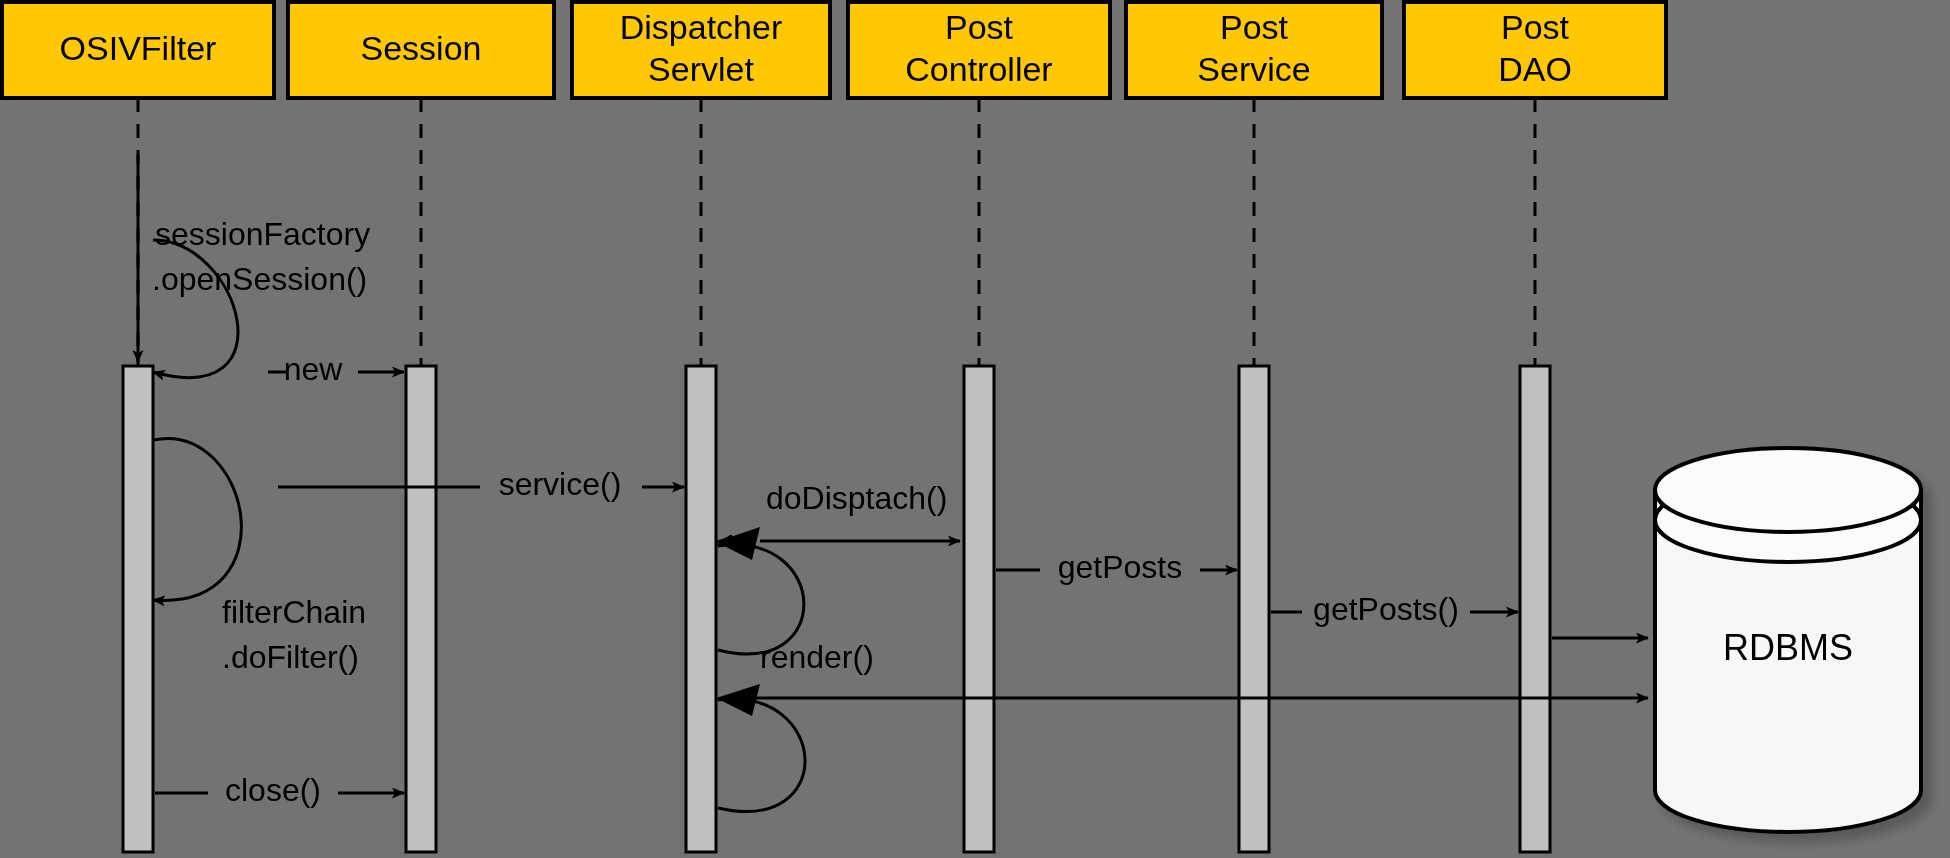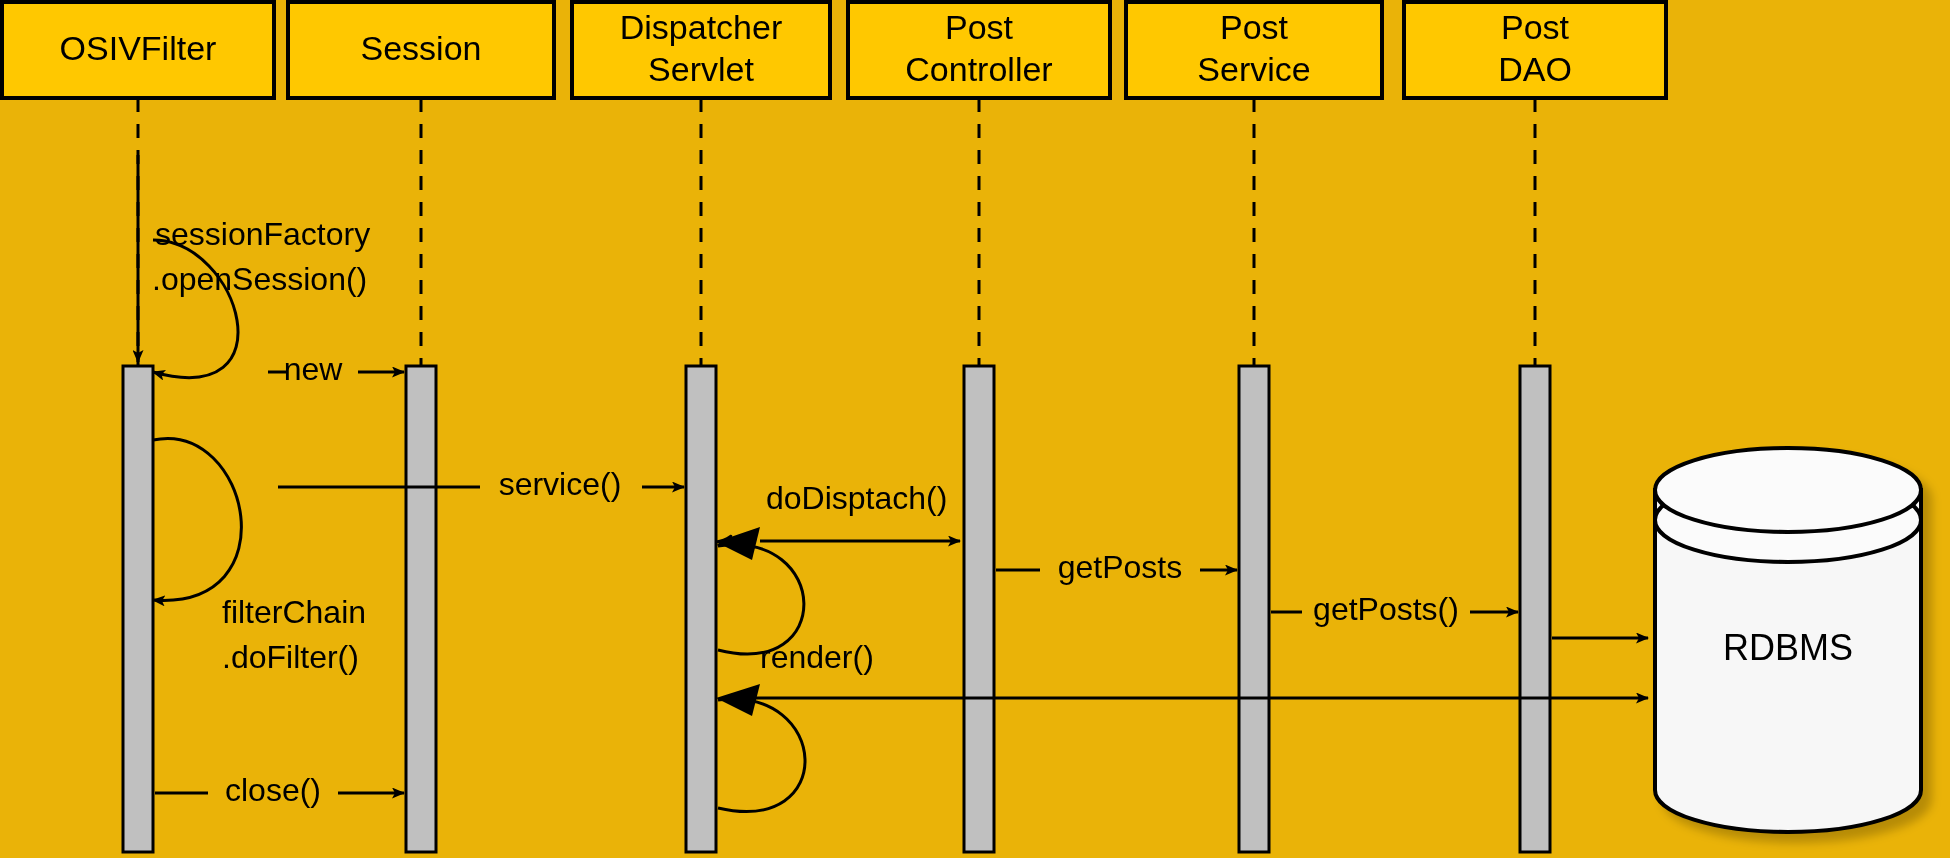--- a/index.html
+++ b/index.html
@@ -7,21 +7,21 @@
     padding: 0;
     background: #ffffff;
   }
   body {
     font-family: "Liberation Sans", sans-serif;
   }
   #stage {
     position: relative;
     width: 1950px;
     height: 858px;
-    background: #eab308;
+    background: #737373;
     overflow: hidden;
   }
   svg#diagram {
     display: block;
     width: 1950px;
     height: 858px;
   }
   .lifeline-box {
     fill: #FFC800;
     stroke: #000000;

